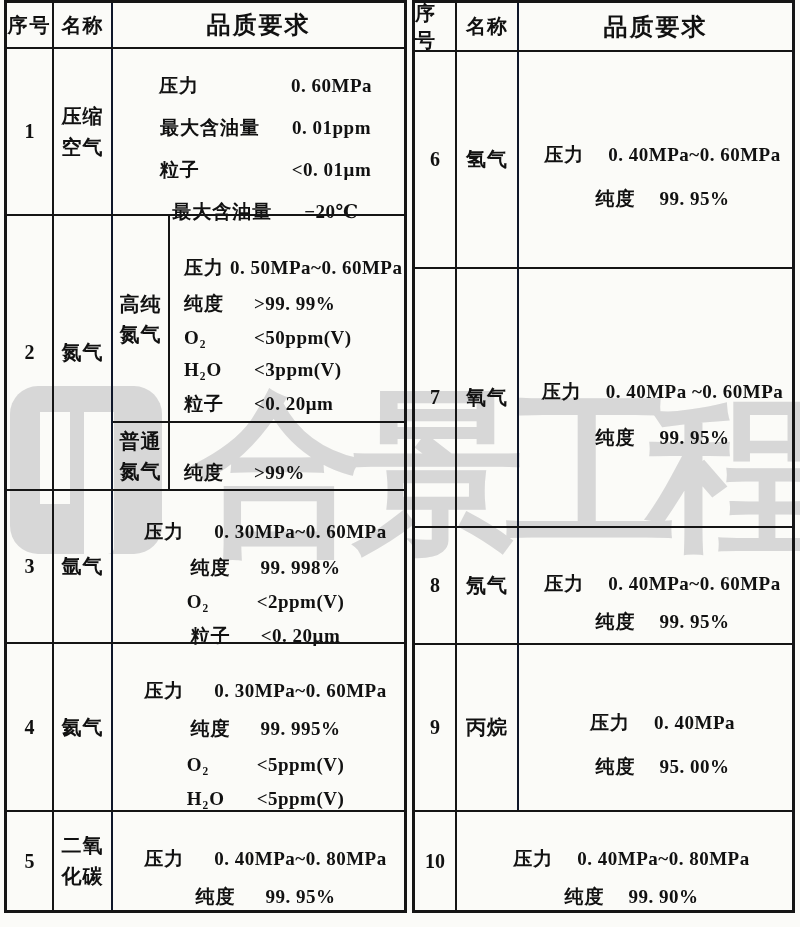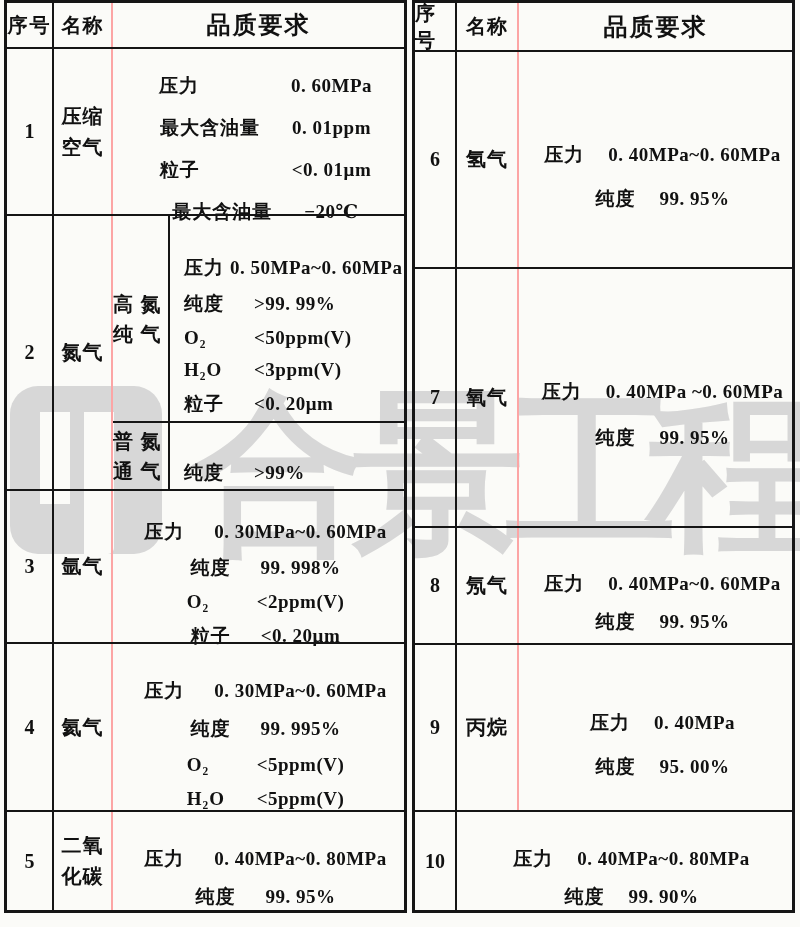--- a/index.html
+++ b/index.html
@@ -42,21 +42,21 @@
   .gtable.left  { width:403px; margin-right:5px; }
   .gtable.right { width:383px; }
 
   .row { display:flex; border-top:2px solid #151515; }
   .row.thead { border-top:none; height:47px; }
 
   .cell { display:flex; align-items:center; justify-content:center; }
   .cell.no   { width:47px; border-right:2px solid #151515; font-size:20px; }
   .gtable.right .cell.no { width:42px; }
   .cell.name {
-    width:59px; border-right:2px solid #fca5a5;
+    width:59px; border-right:2px solid #0f172a;
     flex-direction:column; font-size:20px; line-height:31px; letter-spacing:1px;
   }
   .gtable.right .cell.name { width:62px; }
   .cell.qual { flex:1; }
   .th { font-size:24px; letter-spacing:2px; }
 
   .specs {
     flex:1; display:flex; flex-direction:column; justify-content:center;
     padding-left:14px; font-size:19px;margin-top:34px;
   }
@@ -69,21 +69,21 @@
 
   .gap18 { gap:18px; } .gap16 { gap:16px; } .gap12 { gap:12px; }
   .gap10 { gap:10px; } .gap20 { gap:20px; }
 
   
   .r2wrap { flex:1; display:flex; flex-direction:column; }
   .subrow { display:flex; }
   .subrow + .subrow { border-top:2px solid #151515; }
   .subname {
     width:57px; border-right:2px solid #151515;
-    display:flex; flex-direction:row; align-items:center; justify-content:center;
+    display:flex; flex-direction:column; align-items:center; justify-content:center;
     font-size:20px; line-height:30px; letter-spacing:1px; flex:none;
   }
 
   .h167{height:167px} .h153{height:153px} .h168{height:168px}
   .grow{flex:1}
   .h223{height:223px} .h266{height:266px} .h120{height:120px} .h171{height:171px}
   .hr2{height:292px} .sub1{height:205px} .sub2{flex:1}
 </style>
 </head>
 <body>

